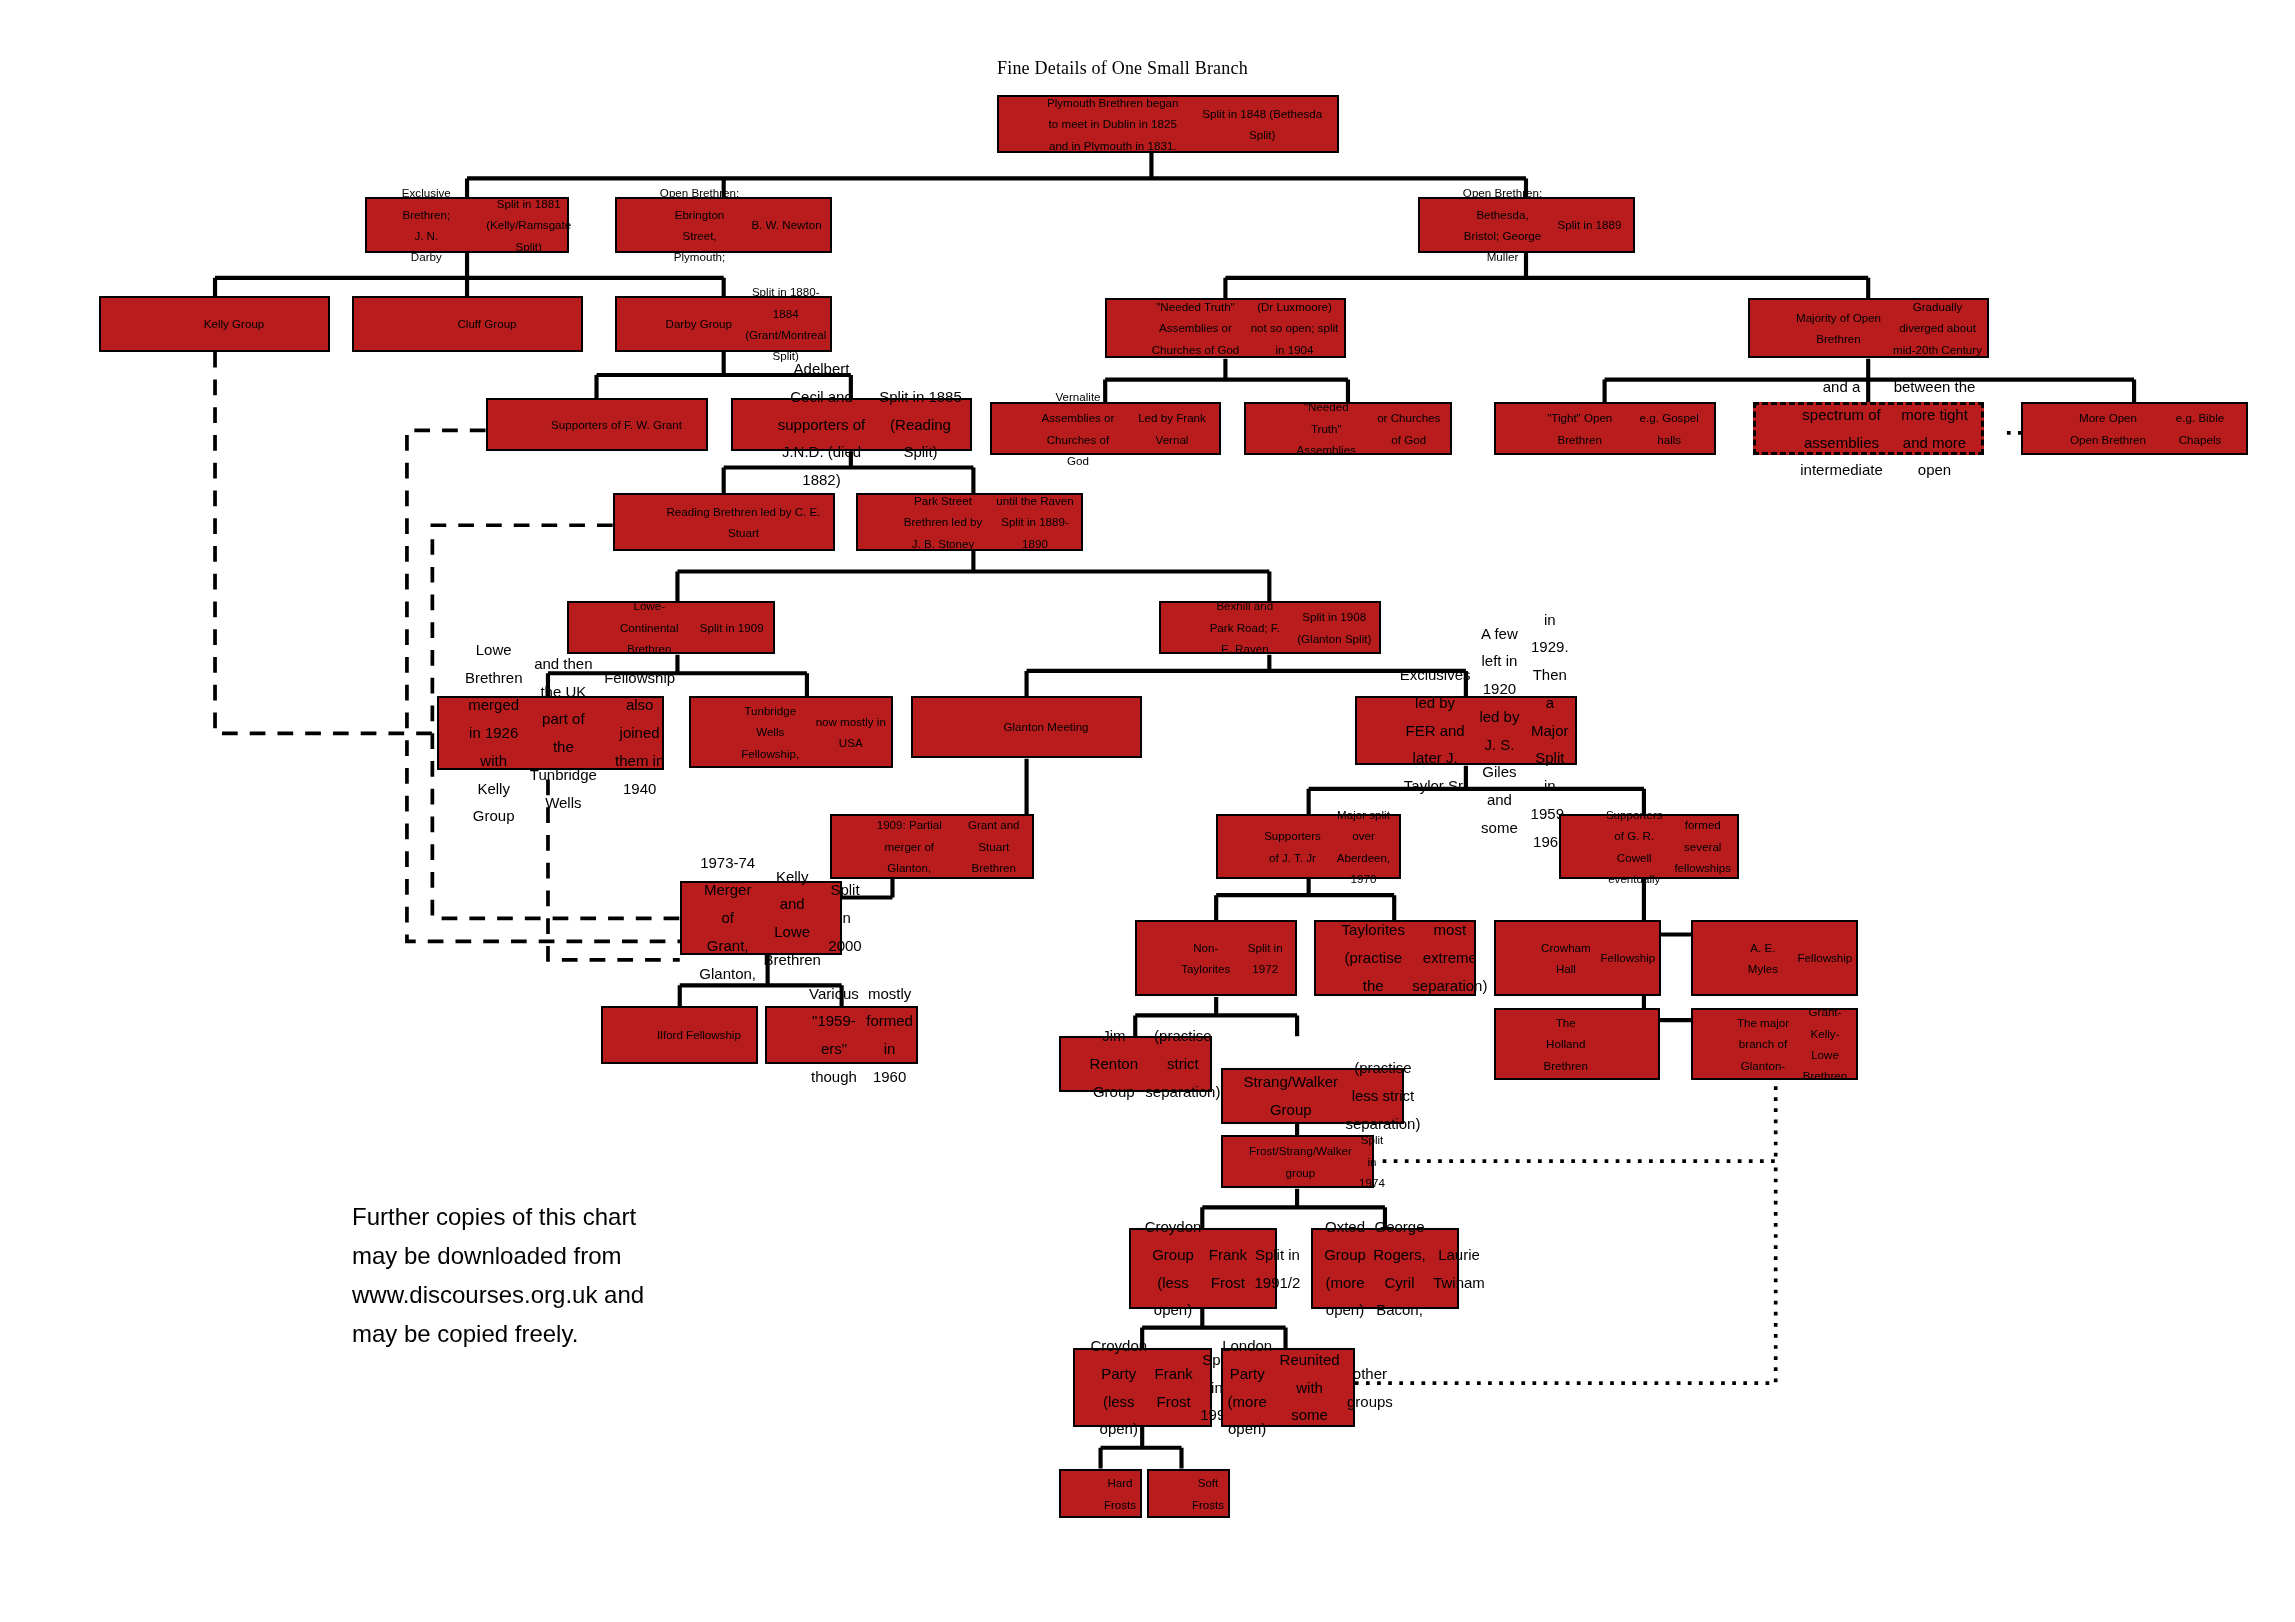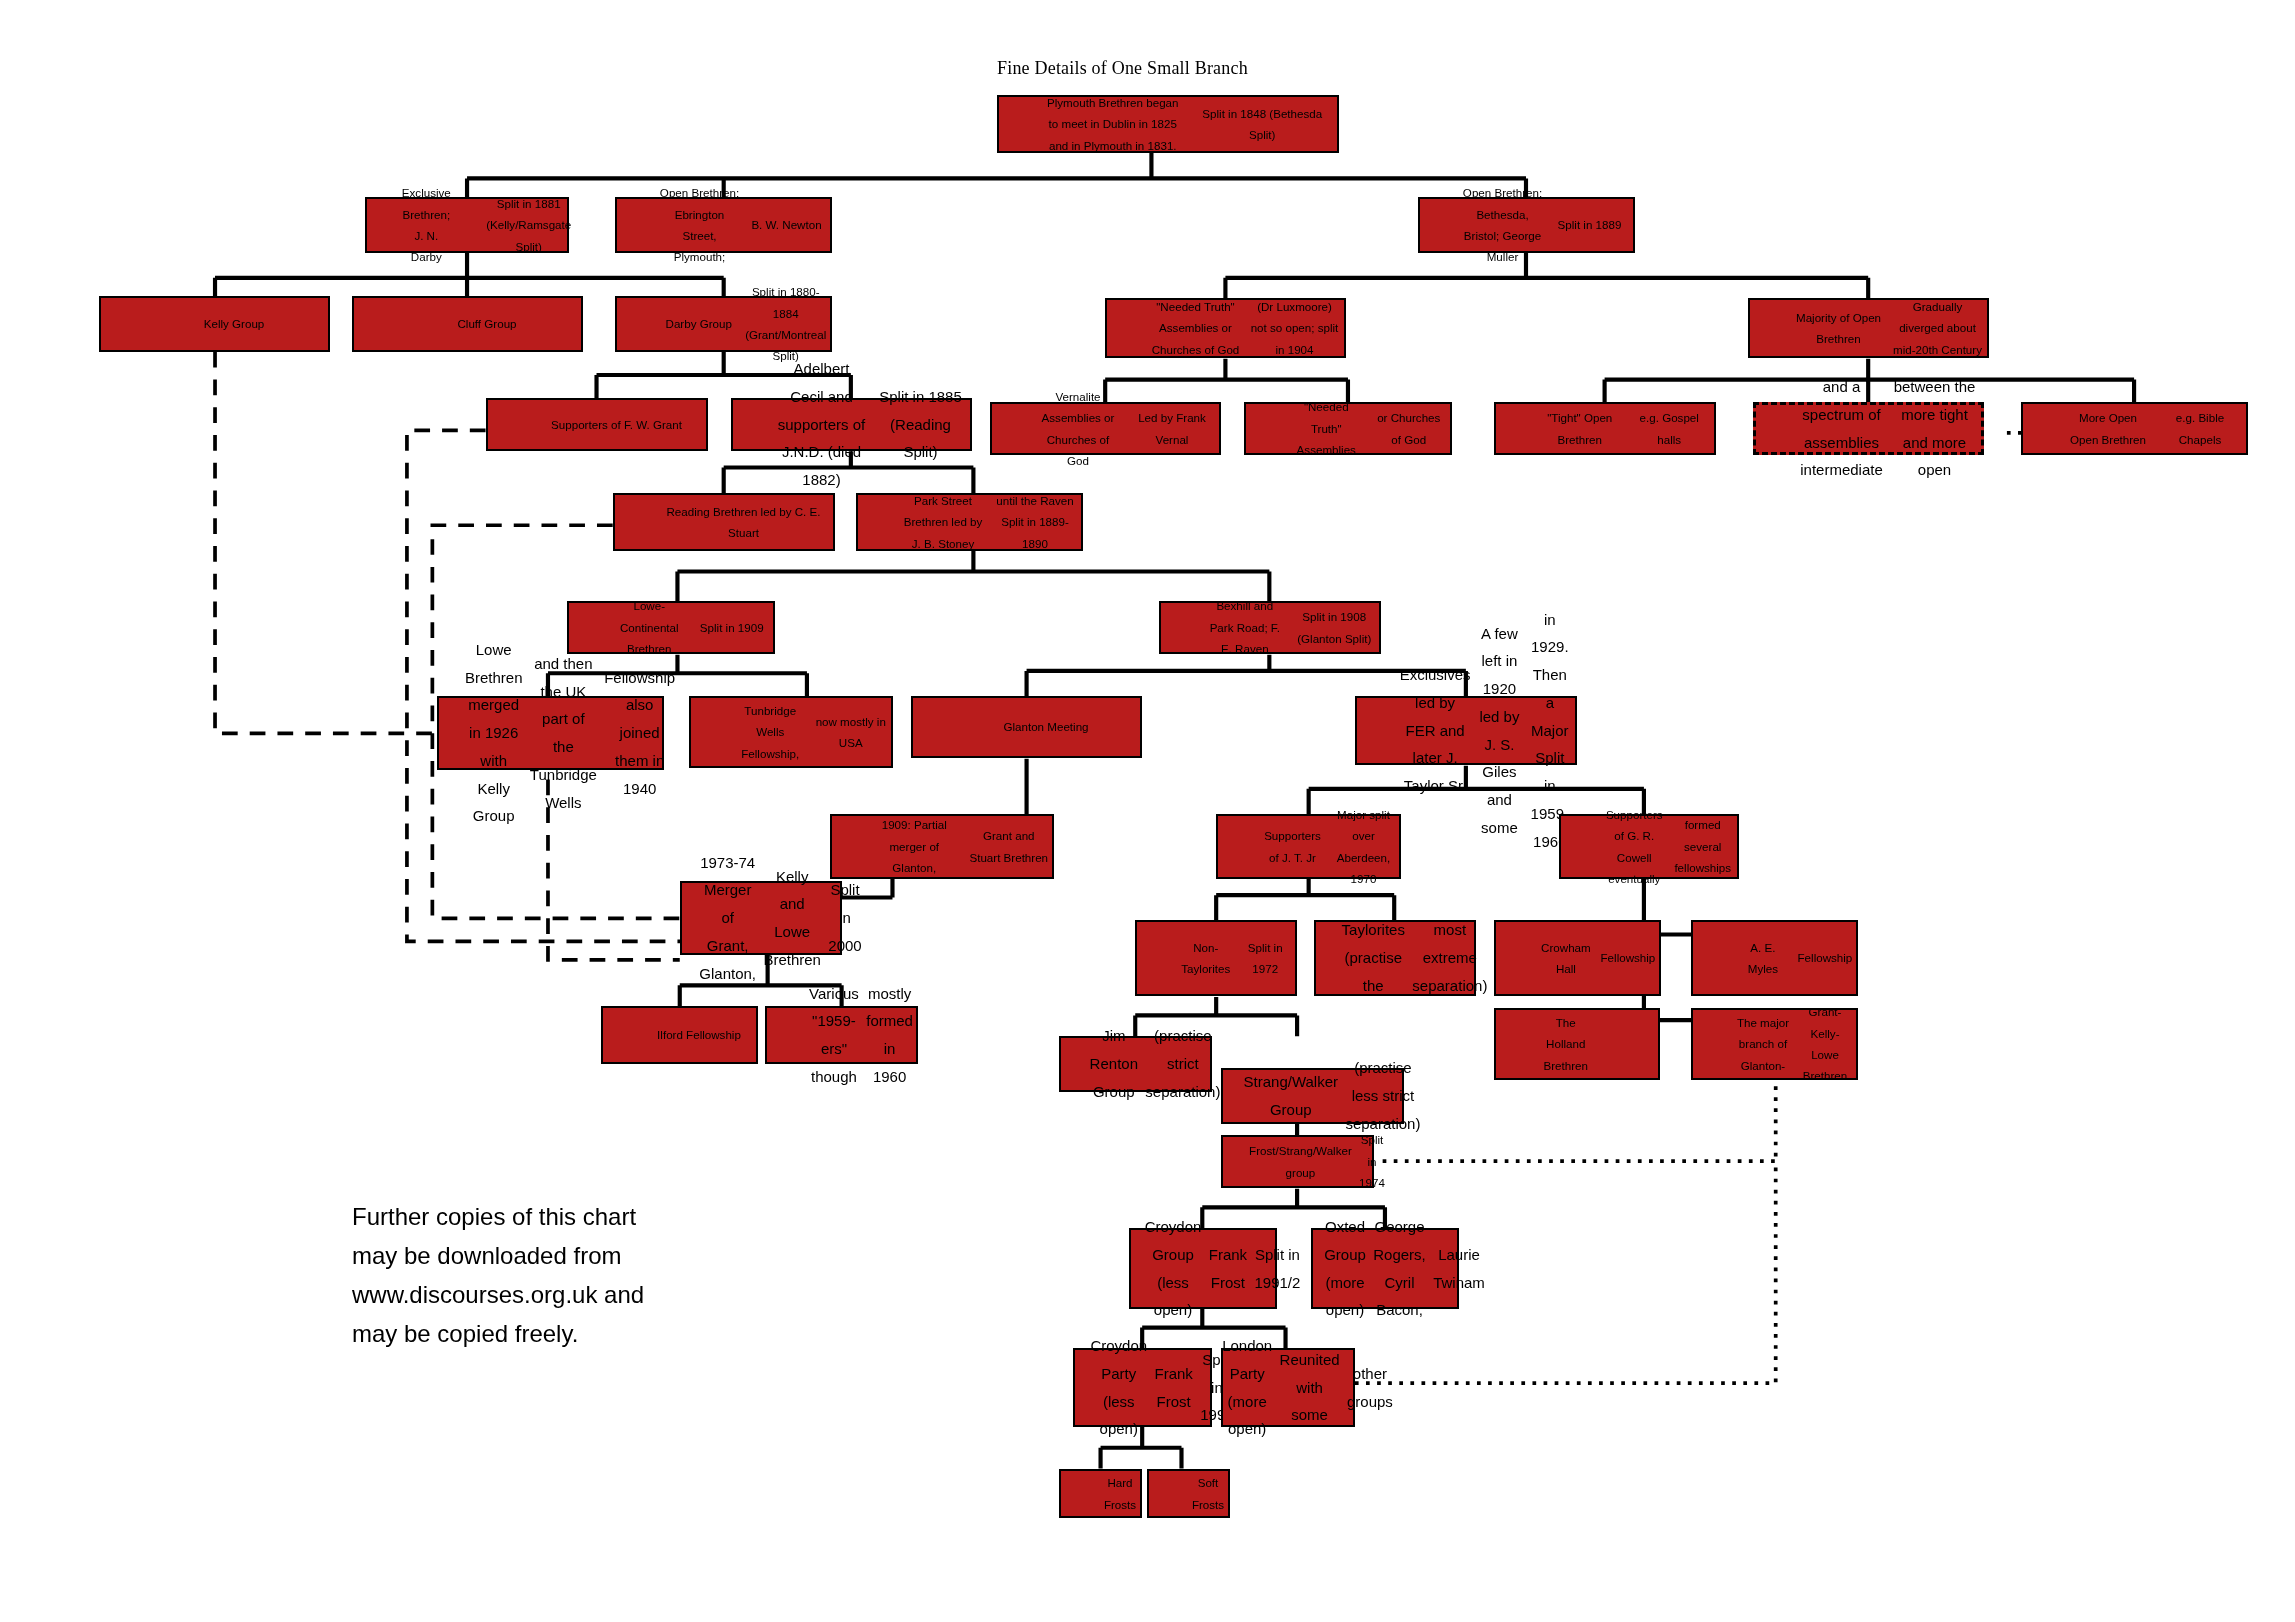--- a/index.html
+++ b/index.html
@@ -184,21 +184,21 @@
   </div>
   <div class="node f25" style="left:911px;top:696px;width:231px;height:62px;">
     <span class="ln">Glanton Meeting</span>
   </div>
   <div class="node f24" style="left:1355px;top:696px;width:222px;height:69px;">
     <span class="ln">Exclusives led by FER and later J. Taylor Sr.</span>
     <span class="ln">A few left in 1920 led by J. S. Giles and some</span>
     <span class="ln">in 1929. Then a Major Split in 1959-1960</span>
   </div>
 
-  <div class="node f25" style="left:830px;top:814px;width:224px;height:65px;gap:8px;">
+  <div class="node f25" style="left:830px;top:814px;width:204px;height:65px;gap:8px;">
     <span class="ln">1909: Partial merger of Glanton,</span>
     <span class="ln">Grant and Stuart Brethren</span>
   </div>
   <div class="node f25" style="left:1216px;top:814px;width:185px;height:65px;">
     <span class="ln">Supporters of J. T. Jr</span>
     <span class="ln">Major split over Aberdeen, 1970</span>
   </div>
   <div class="node f25" style="left:1559px;top:814px;width:180px;height:65px;">
     <span class="ln">Supporters of G. R. Cowell eventually</span>
     <span class="ln">formed several fellowships</span>

